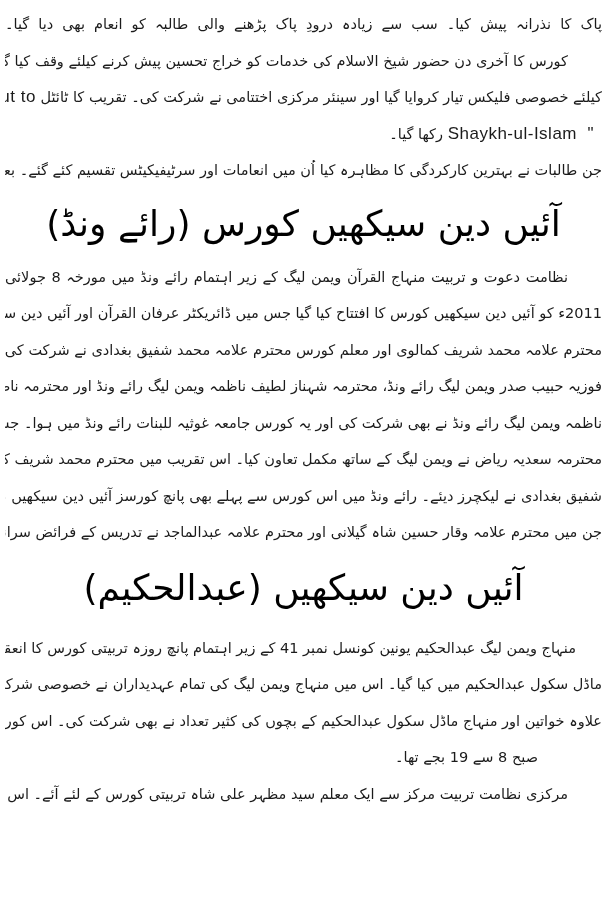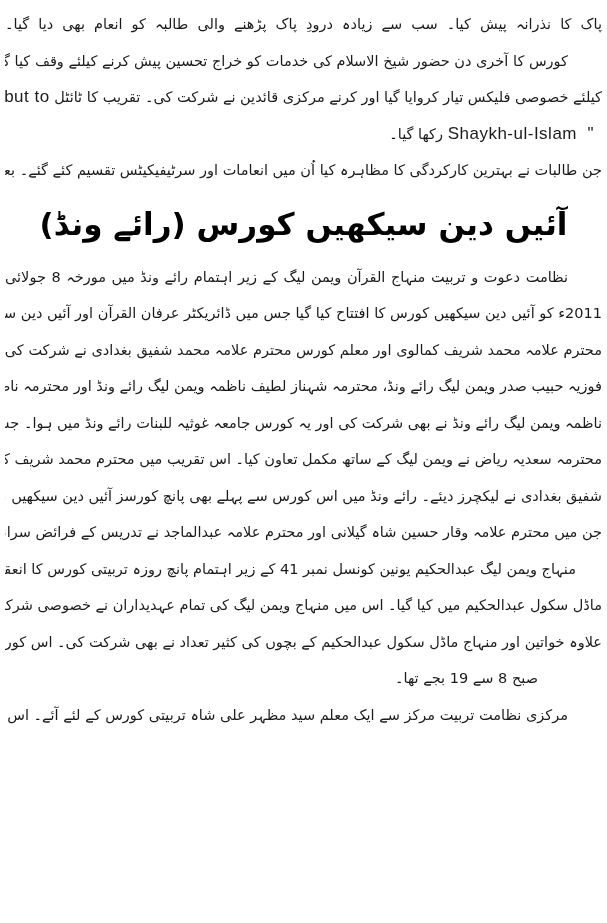--- a/index.html
+++ b/index.html
@@ -32,58 +32,61 @@
   .indent   { padding-right:34px; }
   .indent-sm{ padding-right:26px; }
   .end      { text-align:right; -moz-text-align-last:right; text-align-last:right; }
   .off-8    { padding-right:8px; }
   .off-64   { padding-right:64px; }
   .off-238  { padding-right:238px; }
   .headwrap1 { margin:8px 0 8px 0; }
   .headwrap2 { margin:10px 0 15px 0; }
   .heading {
     font-family:"DejaVu Sans", sans-serif;
-    font-weight:bold;
-    font-size:31px;
+    font-weight:normal;
+    font-size:36px;
     color:#000000;
     height:54px;
     line-height:54px;
     text-align:center;
     -moz-text-align-last:center;
     text-align-last:center;
     overflow:hidden;
     white-space:nowrap;
   }
 </style>
 </head>
 <body>
 
 <div class="page">
 
   <div class="ln">پاک کا نذرانہ پیش کیا۔ سب سے زیادہ درودِ پاک پڑھنے والی طالبہ کو انعام بھی دیا گیا۔</div>
 
   <div class="ln indent">کورس کا آخری دن حضور شیخ الاسلام کی خدمات کو خراج تحسین پیش کرنے کیلئے وقف کیا گیا۔ جس</div>
-  <div class="ln"><span>کیلئے خصوصی فلیکس تیار کروایا گیا اور کرنے مرکزی قائدین نے شرکت کی۔ تقریب کا ٹائٹل</span> <span dir="ltr" class="latin">"A Tribut to</span></div>
+  <div class="ln"><span>کیلئے خصوصی فلیکس تیار کروایا گیا اور سینئر مرکزی اختتامی نے شرکت کی۔ تقریب کا ٹائٹل</span> <span dir="ltr" class="latin">"A Tribut to</span></div>
   <div class="ln end off-8"><span dir="ltr" class="latin">Shaykh-ul-Islam  "</span> <span>رکھا گیا۔</span></div>
 
   <div class="ln">جن طالبات نے بہترین کارکردگی کا مظاہرہ کیا اُن میں انعامات اور سرٹیفیکیٹس تقسیم کئے گئے۔ بعد ازاں اختتامی</div>
 
   <div class="headwrap1">
     <div class="heading">آئیں دین سیکھیں کورس (رائے ونڈ)</div>
   </div>
 
   <div class="ln indent">نظامت دعوت و تربیت منہاج القرآن ویمن لیگ کے زیر اہتمام رائے ونڈ میں مورخہ 8 جولائی</div>
   <div class="ln">2011ء کو آئیں دین سیکھیں کورس کا افتتاح کیا گیا جس میں ڈائریکٹر عرفان القرآن اور آئیں دین سیکھیں کورسز</div>
   <div class="ln">محترم علامہ محمد شریف کمالوی اور معلم کورس محترم علامہ محمد شفیق بغدادی نے شرکت کی۔ افتتاحی تقریب میں محترمہ</div>
   <div class="ln">فوزیہ حبیب صدر ویمن لیگ رائے ونڈ، محترمہ شہناز لطیف ناظمہ ویمن لیگ رائے ونڈ اور محترمہ ناظرہ پروین نائب</div>
   <div class="ln">ناظمہ ویمن لیگ رائے ونڈ نے بھی شرکت کی اور یہ کورس جامعہ غوثیہ للبنات رائے ونڈ میں ہوا۔ جس کی پرنسپل</div>
   <div class="ln">محترمہ سعدیہ ریاض نے ویمن لیگ کے ساتھ مکمل تعاون کیا۔ اس تقریب میں محترم محمد شریف کمالوی اور علامہ محمد</div>
   <div class="ln">شفیق بغدادی نے لیکچرز دیئے۔ رائے ونڈ میں اس کورس سے پہلے بھی پانچ کورسز آئیں دین سیکھیں ہو چکے ہیں</div>
   <div class="ln">جن میں محترم علامہ وقار حسین شاہ گیلانی اور محترم علامہ عبدالماجد نے تدریس کے فرائض سرانجام دیئے۔ یہ کورس</div>
 
+  <div class="headwrap2">
+    <div class="heading">آئیں دین سیکھیں (عبدالحکیم)</div>
+  </div>
 
   <div class="ln indent-sm">منہاج ویمن لیگ عبدالحکیم یونین کونسل نمبر 41 کے زیر اہتمام پانچ روزہ تربیتی کورس کا انعقاد منہاج</div>
   <div class="ln">ماڈل سکول عبدالحکیم میں کیا گیا۔ اس میں منہاج ویمن لیگ کی تمام عہدیداران نے خصوصی شرکت کی۔ اس کے</div>
   <div class="ln">علاوہ خواتین اور منہاج ماڈل سکول عبدالحکیم کے بچوں کی کثیر تعداد نے بھی شرکت کی۔ اس کورس کا دورانیہ دو گھنٹے</div>
   <div class="ln end off-64">صبح 8 سے 19 بجے تھا۔</div>
   <div class="ln indent">مرکزی نظامت تربیت مرکز سے ایک معلم سید مظہر علی شاہ تربیتی کورس کے لئے آئے۔ اس کورس میں نہ</div>
 
 </div>
 
 </body></html>

